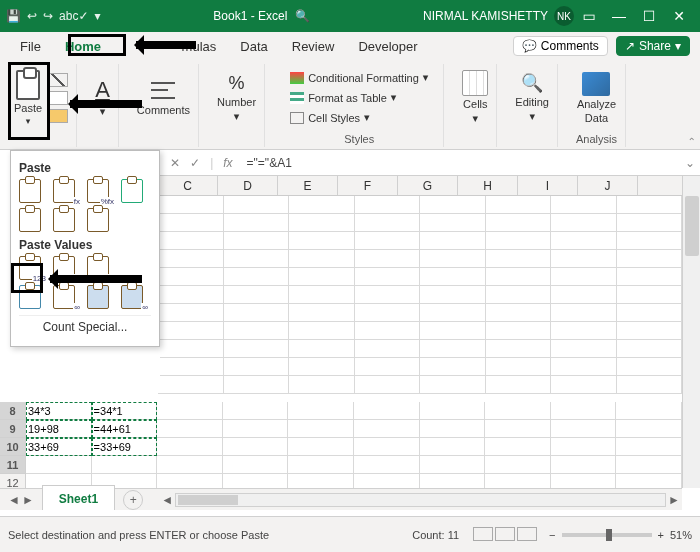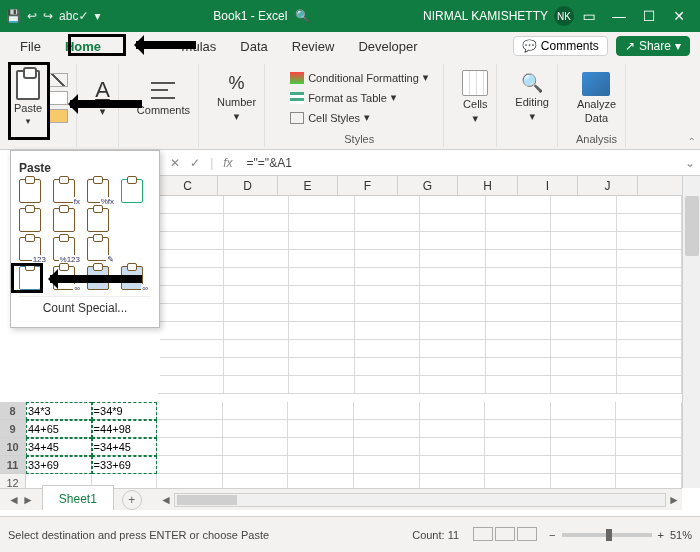--- a/index.html
+++ b/index.html
@@ -62,21 +62,21 @@
   .cells { position:absolute; left:26px; top:0; right:0; bottom:0; }
   .cellrow { height:18px; display:flex; }
   .cell { width:66px; border-right:1px solid #d9d9d9; border-bottom:1px solid #d9d9d9; font-size:11px; padding-left:2px; line-height:18px; overflow:hidden; white-space:nowrap; }
   .cell.marching { background:#fff; outline:1px dashed #107c41; outline-offset:-1px; }
   .vscroll { position:absolute; top:0; right:0; width:18px; bottom:22px; background:#f0f0f0; border-left:1px solid #d0d0d0; }
   .vscroll .thumb { position:absolute; top:20px; left:2px; width:14px; height:60px; background:#cfcfcf; border-radius:2px; }
 
   
   .sheettabs { position:absolute; bottom:0; left:0; right:18px; height:22px; background:#f3f2f1; border-top:1px solid #d0d0d0; display:flex; align-items:center; font-size:12px; }
   .sheettabs .nav { display:flex; gap:2px; padding:0 8px; color:#666; }
-  .sheettabs .tabitem { padding:6px 16px; background:#fff; border:1px solid #ccc; border-bottom:2px solid #107c41; font-weight:400; color:#107c41; }
+  .sheettabs .tabitem { padding:6px 16px; background:#fff; border:1px solid #ccc; border-bottom:2px solid #107c41; font-weight:700; color:#107c41; }
   .sheettabs .addtab { width:20px; height:20px; border:1px solid #ccc; border-radius:50%; margin-left:8px; text-align:center; line-height:18px; color:#666; }
   .hscroll { flex:1; margin-left:16px; display:flex; align-items:center; }
   .hscroll .track { flex:1; height:14px; background:#f0f0f0; border:1px solid #d0d0d0; position:relative; }
   .hscroll .track .hthumb { position:absolute; left:2px; top:1px; height:10px; width:60px; background:#cfcfcf; }
   .hscroll .arr { width:16px; text-align:center; color:#666; }
 
   
   .status { position:absolute; bottom:0; left:0; right:0; height:36px; background:#f3f2f1; border-top:1px solid #d0d0d0; display:flex; align-items:center; font-size:11px; color:#444; padding:0 8px; gap:12px;}
   .status .msg { flex:0 0 auto; }
   .status .spacer { flex:1; }
@@ -300,45 +300,33 @@
       <div class="rh sel">9</div>
       <div class="rh sel">10</div>
       <div class="rh sel">11</div>
       <div class="rh">12</div>
       <div class="rh">13</div>
     </div>
 
     <div class="cells" style="top:206px;">
       <div class="cellrow">
         <div class="cell marching">34*3</div>
-        <div class="cell marching">=34*9</div>
+        <div class="cell marching">=34*1</div>
         <div class="cell"></div>
           <div class="cell"></div>
           <div class="cell"></div>
           <div class="cell"></div>
           <div class="cell"></div>
           <div class="cell"></div>
           <div class="cell"></div>
           <div class="cell"></div>
       </div>
       <div class="cellrow">
-        <div class="cell marching">44+65</div>
-        <div class="cell marching">=44+98</div>
-        <div class="cell"></div>
-          <div class="cell"></div>
-          <div class="cell"></div>
-          <div class="cell"></div>
-          <div class="cell"></div>
-          <div class="cell"></div>
-          <div class="cell"></div>
-          <div class="cell"></div>
-      </div>
-      <div class="cellrow">
-        <div class="cell marching">34+45</div>
-        <div class="cell marching">=34+45</div>
+        <div class="cell marching">19+98</div>
+        <div class="cell marching">=44+61</div>
         <div class="cell"></div>
           <div class="cell"></div>
           <div class="cell"></div>
           <div class="cell"></div>
           <div class="cell"></div>
           <div class="cell"></div>
           <div class="cell"></div>
           <div class="cell"></div>
       </div>
       <div class="cellrow">
@@ -538,20 +526,21 @@
     <div class="opt">
         <div class="pb"></div>
       </div>
     <div class="opt">
         <div class="pb"></div>
       </div>
     <div class="opt">
         <div class="pb"></div>
       </div>
   </div>
+  <div class="sect">Paste Values</div>
   <div class="row">
     <div class="opt">
         <div class="pb"></div>
         <span class="tag">123</span>
       </div>
     <div class="opt">
         <div class="pb"></div>
         <span class="tag">%123</span>
       </div>
     <div class="opt">

